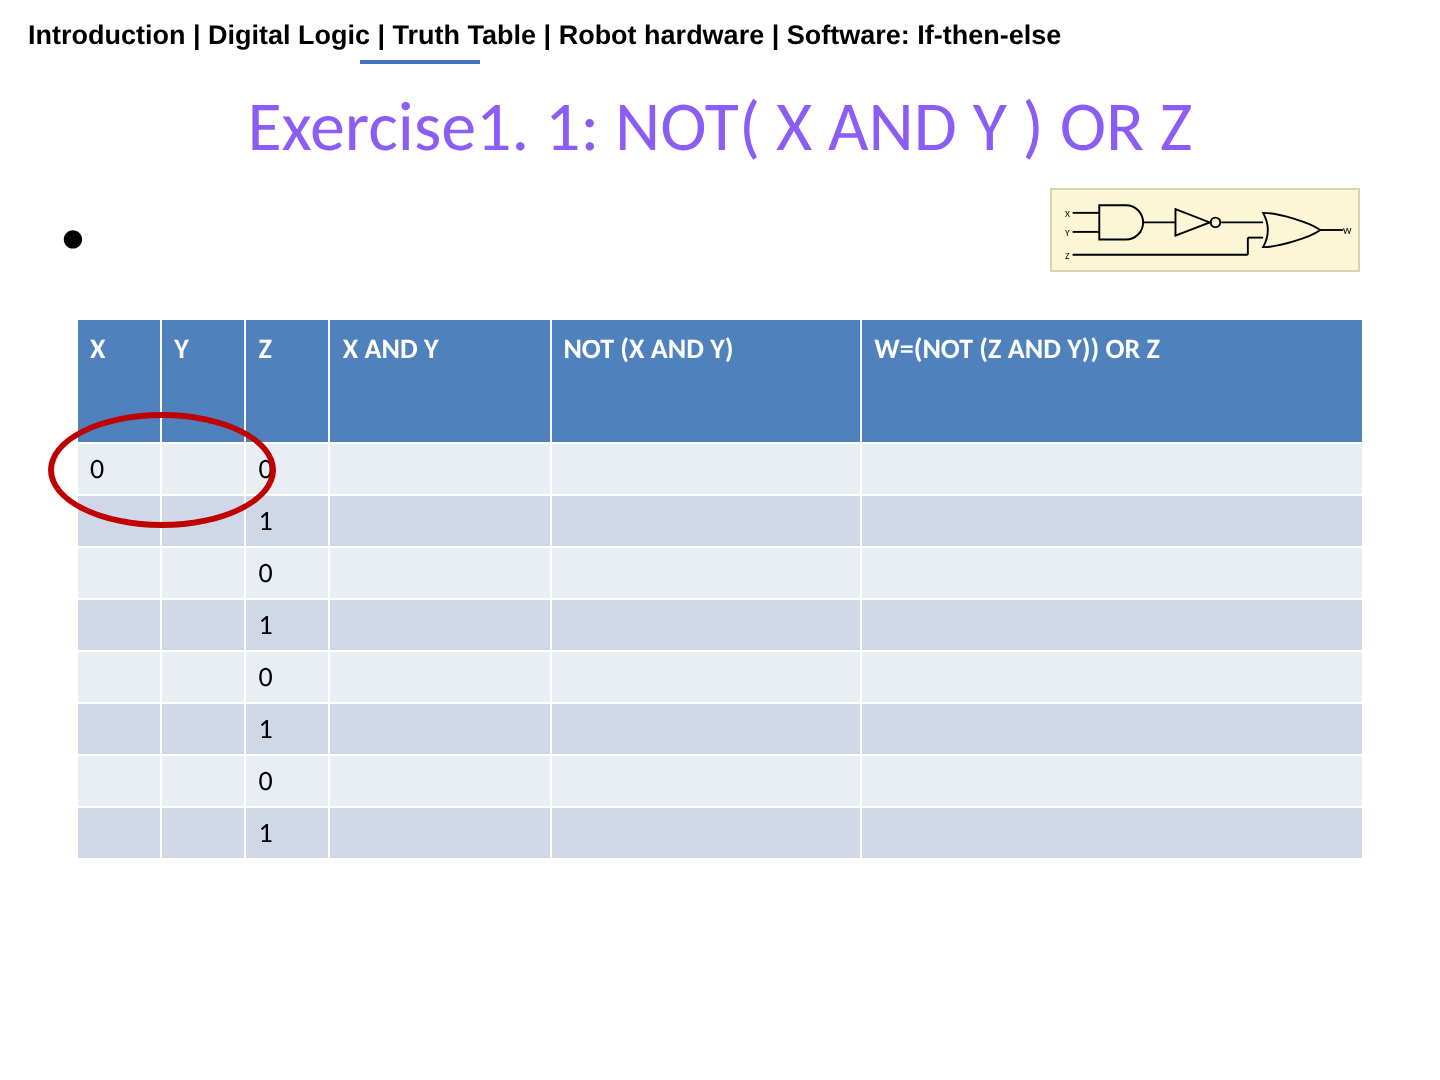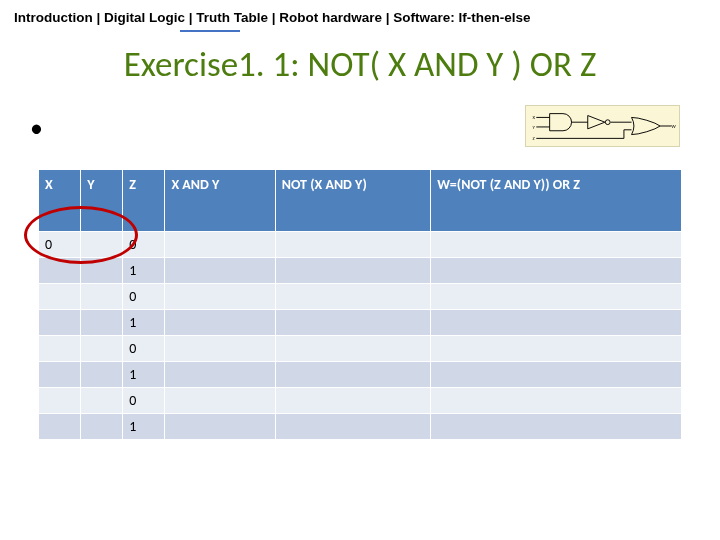--- a/index.html
+++ b/index.html
@@ -3,21 +3,21 @@
 <meta charset="utf-8">
 <style>
   * { box-sizing: border-box; margin: 0; padding: 0; }
   html, body { width: 720px; height: 540px; background: #fff; font-family: Calibri, Arial, sans-serif; overflow: hidden; }
   
   .slide { position: relative; width: 720px; height: 418px; padding: 0; }
   
   .breadcrumb { font-family: Arial, sans-serif; font-weight: bold; font-size: 13.5px; color: #000; padding: 10px 14px 4px 14px; }
   .breadcrumb-underline { position: absolute; left: 180px; top: 30px; width: 60px; height: 2px; background: #4472c4; }
   
-  .title { text-align: center; font-size: 35px; font-weight: 400; color: #4d7c0f; margin: 14px 0 20px 0; letter-spacing: 0px; }
+  .title { text-align: center; font-size: 35px; font-weight: 400; color: #8b5cf6; margin: 14px 0 9px 0; letter-spacing: 0px; }
   
   .bullet-row { display: flex; align-items: center; padding: 0 40px 0 30px; margin-bottom: 18px; }
   .bullet { font-size: 26px; color: #000; margin-right: 12px; line-height: 1; }
   .bullet-text { font-size: 27px; color: #000; }
   .gate-diagram { margin-left: auto; }
   .gate-svg { width: 155px; height: 42px; background: #fbf6d6; border: 1px solid #d8d4b0; }
   
   .ellipse { position: absolute; left: 24px; top: 206px; width: 114px; height: 58px; border: 3px solid #c00000; border-radius: 50%; z-index: 5; }
   
   .table-wrap { padding: 0 38px; position: relative; }

